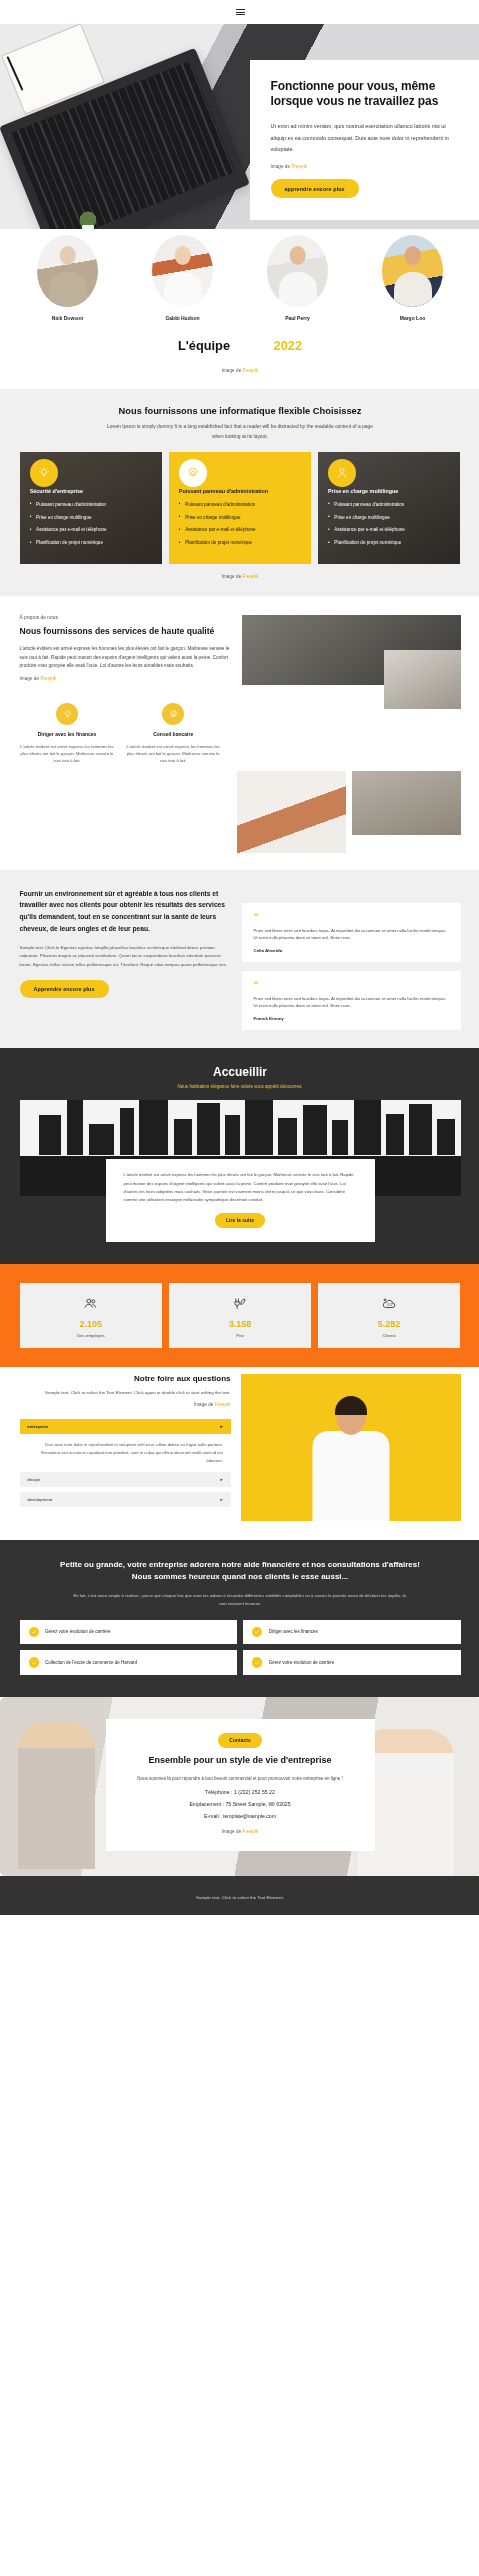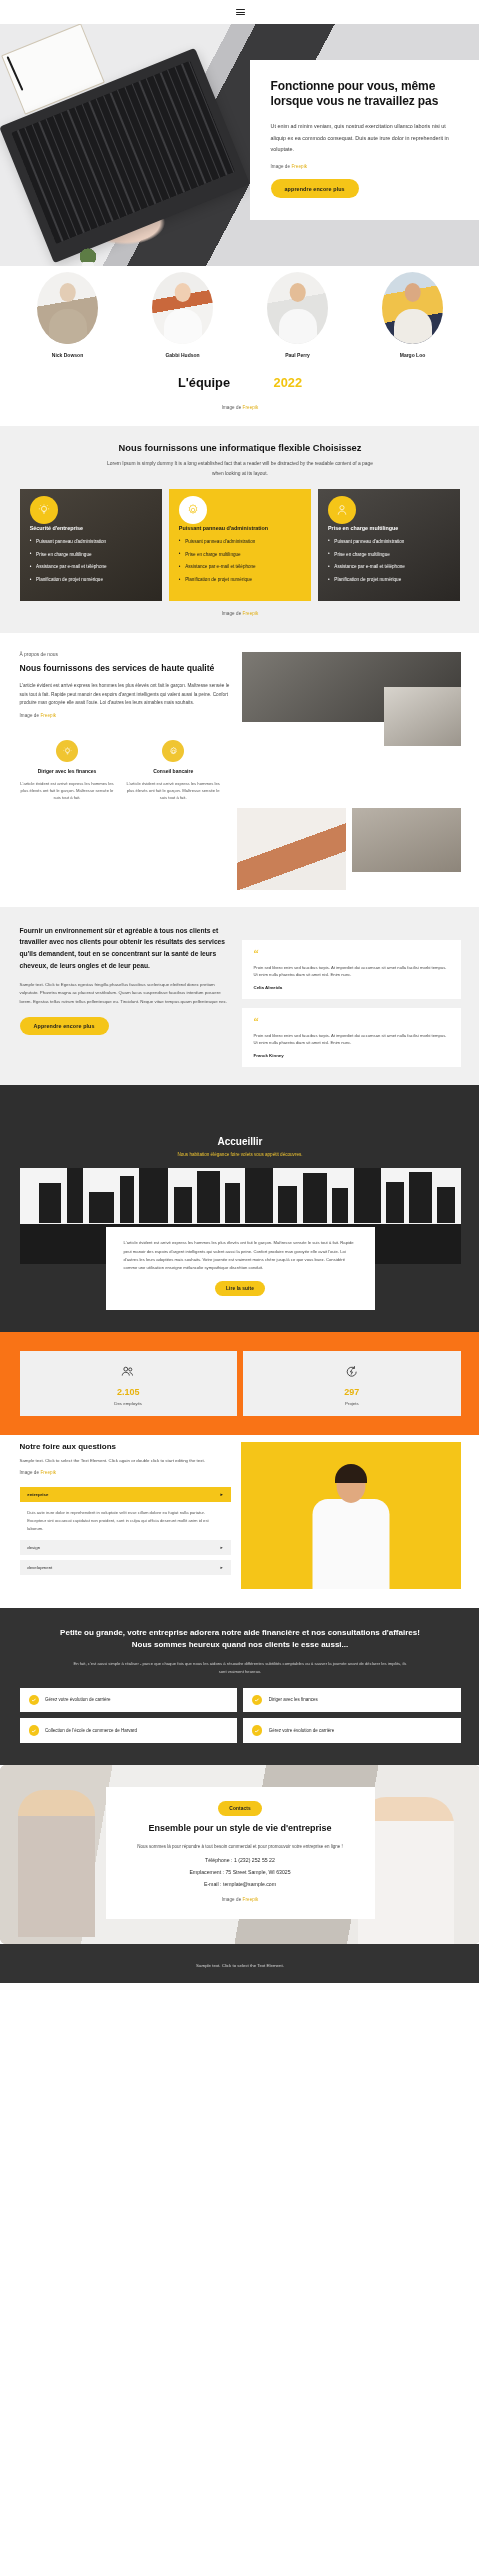--- a/index.html
+++ b/index.html
@@ -35,21 +35,21 @@
     height: 24px;
     display: flex; align-items: center; justify-content: center;
     background: #fff;
   }
   .burger { width: 9px; cursor: pointer; }
   .burger span { display: block; height: 1px; background: #222; margin: 1.7px 0; border-radius: 0.6px; }
 
   
   .hero {
     position: relative;
-    height: 242px;
+    height: 205px;
     background: linear-gradient(105deg,#e9e9ea 0%, #dcdcdd 30%, #cfcfd0 55%, #e4e4e5 100%);
     overflow: hidden;
   }
   .hero-photo {
     position: absolute; inset: 0;
     background:
       radial-gradient(ellipse at 18% 70%, #f0d6c8 0 9%, transparent 10%),
       radial-gradient(ellipse at 26% 82%, #ecd2c3 0 7%, transparent 8%),
       linear-gradient(118deg, #ebebec 0 38%, #bfbfc2 38% 42%, #3a3a3c 42% 55%, #d9d9db 55% 100%);
   }
@@ -202,21 +202,21 @@
   .q-left p { font-size: 4.4px; line-height: 1.95; color: #4d4d4d; margin-top: 9px; }
   .q-left .btn { margin-top: 10.2px; }
   .q-right { flex: 1; display: flex; flex-direction: column; gap: 9px; padding-top: 15.4px; }
   .quote-card { background: #fff; padding: 10.2px 11.5px 9px; }
   .quote-mark { font-size: 10.2px; color: #f0c531; font-weight: bold; line-height: .8; font-family: "Liberation Serif", serif; }
   .quote-card p { font-size: 4.2px; line-height: 1.8; color: #4a4a4a; margin-top: 5.1px; }
   .quote-author { font-size: 4.4px; font-weight: bold; color: #1c1c1c; margin-top: 6.4px; }
 
   
   .dark { background: #2f2f2f; padding: 16.6px 0 22px; color: #fff; }
-  .dark h2 { text-align: center; font-size: 10px; font-weight: bold; margin-top: 34px; }
+  .dark h2 { text-align: center; font-size: 12px; font-weight: bold; }
   .dark .dsub { text-align: center; font-size: 4.6px; color: #f0c531; margin-top: 5.8px; }
   .city {
     width: 441px; height: 96px; margin: 10.2px auto 0;
     background:
       linear-gradient(180deg,#f4f4f4 0 58%, #1b1b1b 58% 100%),
       #eee;
     position: relative; overflow: hidden;
   }
   .city .b {
     position: absolute; bottom: 42%; background: #1e1e1e;
@@ -232,21 +232,21 @@
   .stats { background: #f97316; padding: 19px 0; }
   .stats-row { display: flex; gap: 6.4px; width: 441px; margin: 0 auto; }
   .stat { flex: 1; background: #f0f0f0; padding: 11.5px 6.4px 10.2px; text-align: center; }
   .stat-icon { height: 18px; display: flex; align-items: center; justify-content: center; margin-bottom: 6.4px; }
   .stat-num { font-size: 9px; font-weight: bold; color: #e8b30e; }
   .stat-label { font-size: 4.4px; color: #4a4a4a; margin-top: 3.8px; }
 
   
   .faq { background: #fff; padding: 6.4px 0 19px; }
   .faq-inner { display: flex; gap: 10.2px; width: 441px; margin: 0 auto; }
-  .faq-left { width: 211px; }
+  .faq-left { width: 211px; text-align: right; }
   .faq-left h2 { font-size: 8px; font-weight: bold; color: #131313; }
   .faq-left p { font-size: 4.4px; line-height: 1.9; color: #4d4d4d; margin-top: 6.4px; }
   .acc { margin-top: 10.2px; }
   .acc-item {
     display: flex; align-items: center; justify-content: space-between;
     padding: 5.1px 7.7px; margin-bottom: 5.1px; font-size: 4.4px;
     background: #f1f1f1; color: #333; cursor: pointer;
   }
   .acc-item.open { background: #f5c518; color: #1b1b1b; font-weight: bold; }
   .acc-body { font-size: 4.2px; line-height: 1.9; color: #555; padding: 2.6px 7.7px 6.4px; }
@@ -537,27 +537,38 @@
             <circle cx="16" cy="8.5" r="2.4"></circle>
           <path d="M3.5 18c0-3 2.5-5 5.5-5s5.5 2 5.5 5M15 13.4c2.6.2 4.5 2.1 4.5 4.6"></path>
         </svg>
       </div>
       <div class="stat-num">2.105</div>
       <div class="stat-label">Des employés</div>
     </div>
     <div class="stat">
       <div class="stat-icon">
         <svg width="15.4" height="15.4" viewBox="0 0 24 24" fill="none" stroke="#1d1d1d" stroke-width="1.2">
-          <path d="M19 12a7 7 0 1 1-2.6-5.4"></path>
-            <path d="M16.2 3.2v3.6h-3.6"></path>
-          <path d="M12.6 8.4L10 12.4h3.2L11 16.6"></path>
-        </svg>
-      </div>
-      <div class="stat-num">297</div>
-      <div class="stat-label">Projets</div>
+          <path d="M6 4v5M10 4v5M4.6 9h6.8v2.4a3.4 3.4 0 0 1-3.4 3.4A3.4 3.4 0 0 1 4.6 11.4z"></path>
+            <path d="M8 14.8V20"></path>
+          <path d="M20 5c0 5-2.8 8-6.4 8C13.6 8 16.4 5 20 5z"></path>
+        </svg>
+      </div>
+      <div class="stat-num">3.158</div>
+      <div class="stat-label">Prix</div>
+    </div>
+    <div class="stat">
+      <div class="stat-icon">
+        <svg width="16.6" height="15.4" viewBox="0 0 26 24" fill="none" stroke="#1d1d1d" stroke-width="1.2">
+          <path d="M7 18h11.2a3.4 3.4 0 0 0 0-6.8 5 5 0 0 0-9.6-1.4A3.6 3.6 0 0 0 7 18z"></path>
+          <circle cx="6.4" cy="6" r="1.5"></circle>
+          <text x="9.4" y="16.4" font-size="5.6" stroke="none" fill="#1d1d1d" font-family="Liberation Sans, sans-serif">CO</text>
+        </svg>
+      </div>
+      <div class="stat-num">5.282</div>
+      <div class="stat-label">Clients</div>
     </div>
   </div>
 </section>
 
 <section class="faq">
   <div class="faq-inner">
     <div class="faq-left">
       <h2>Notre foire aux questions</h2>
       <p>Sample text. Click to select the Text Element. Click again or double click to start editing the text.</p>
       <span class="credit"><span>Image de </span><a href="#">Freepik</a></span>

